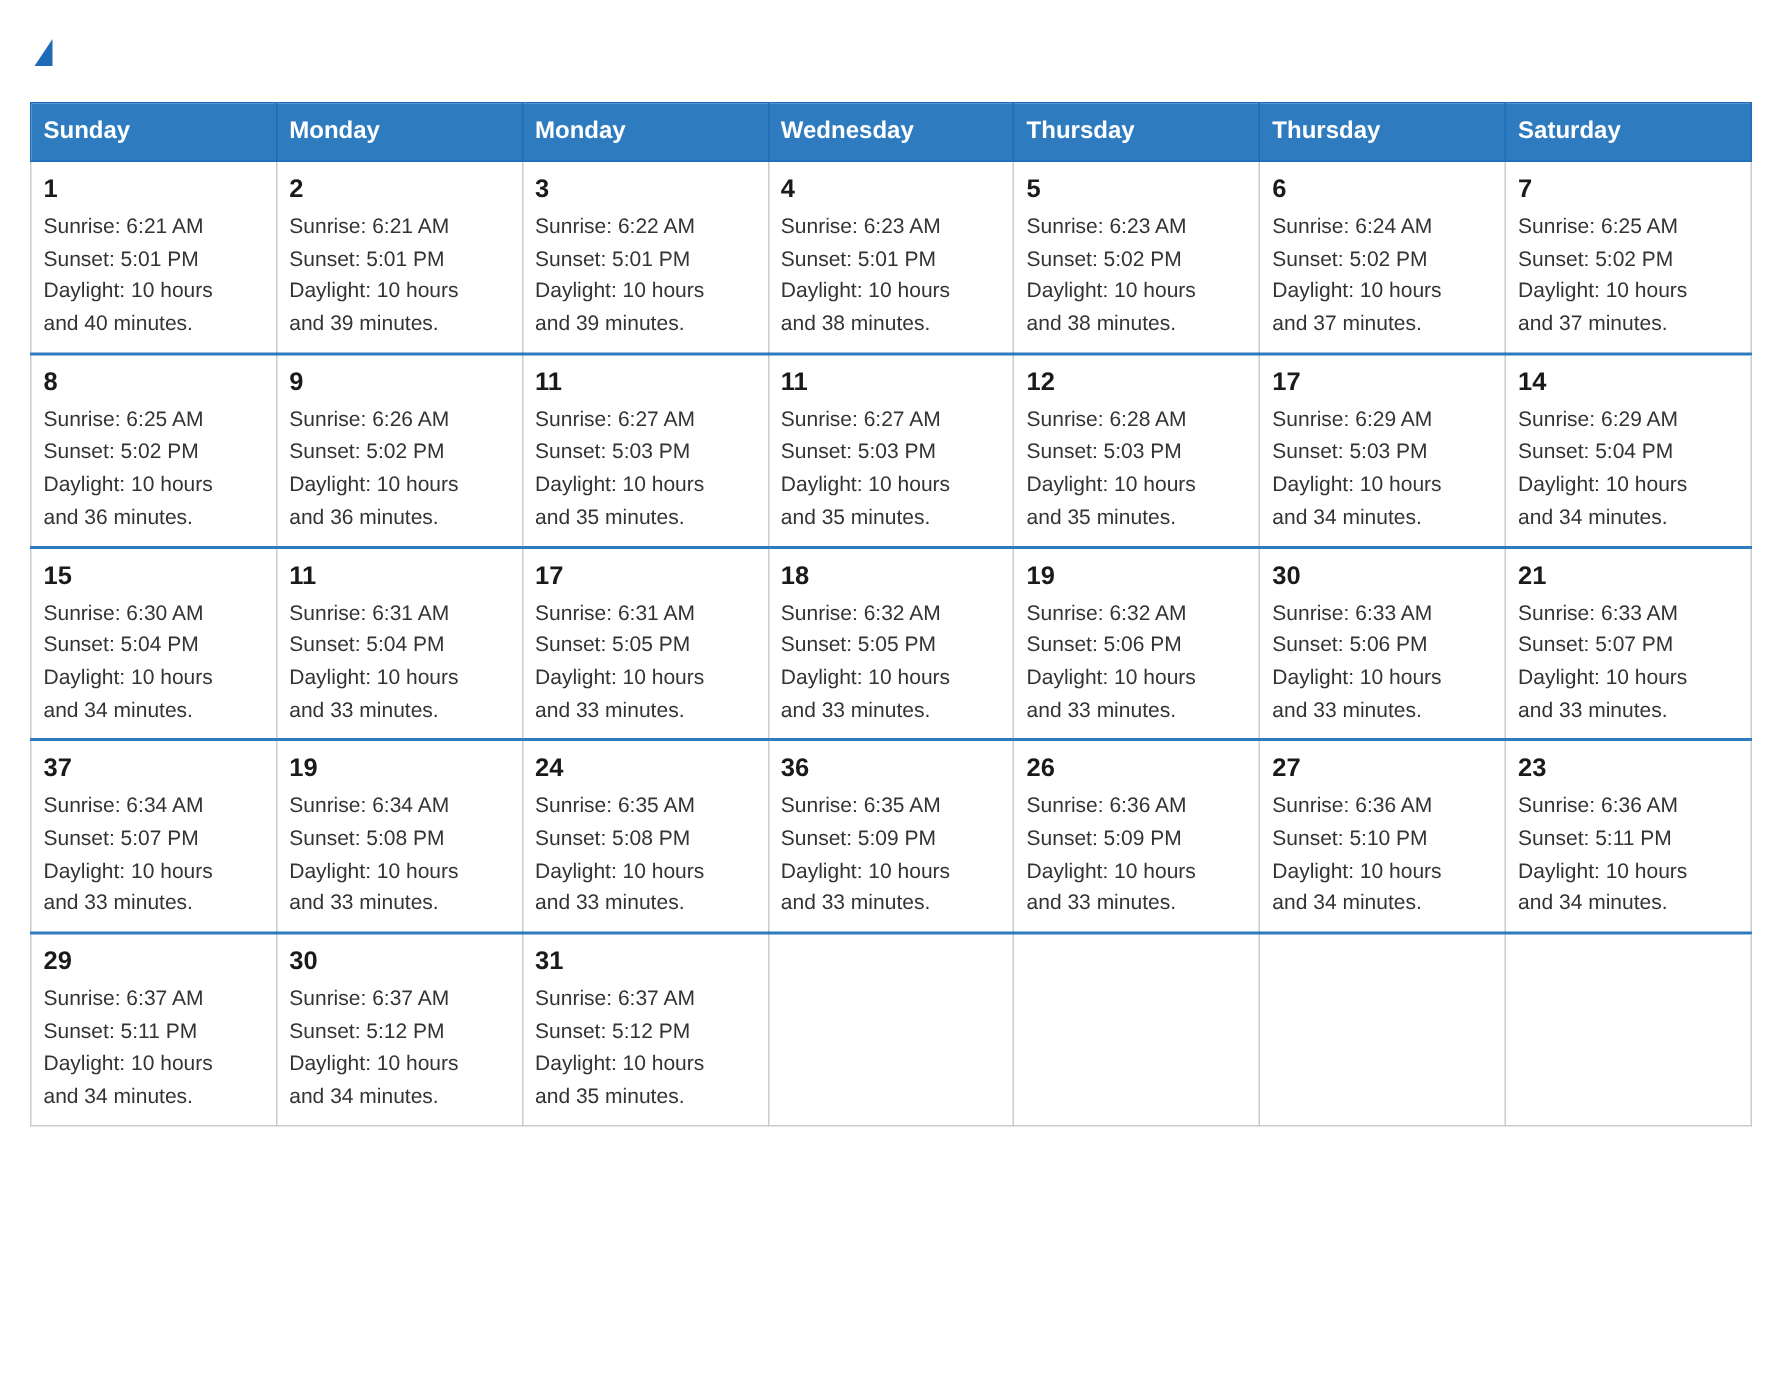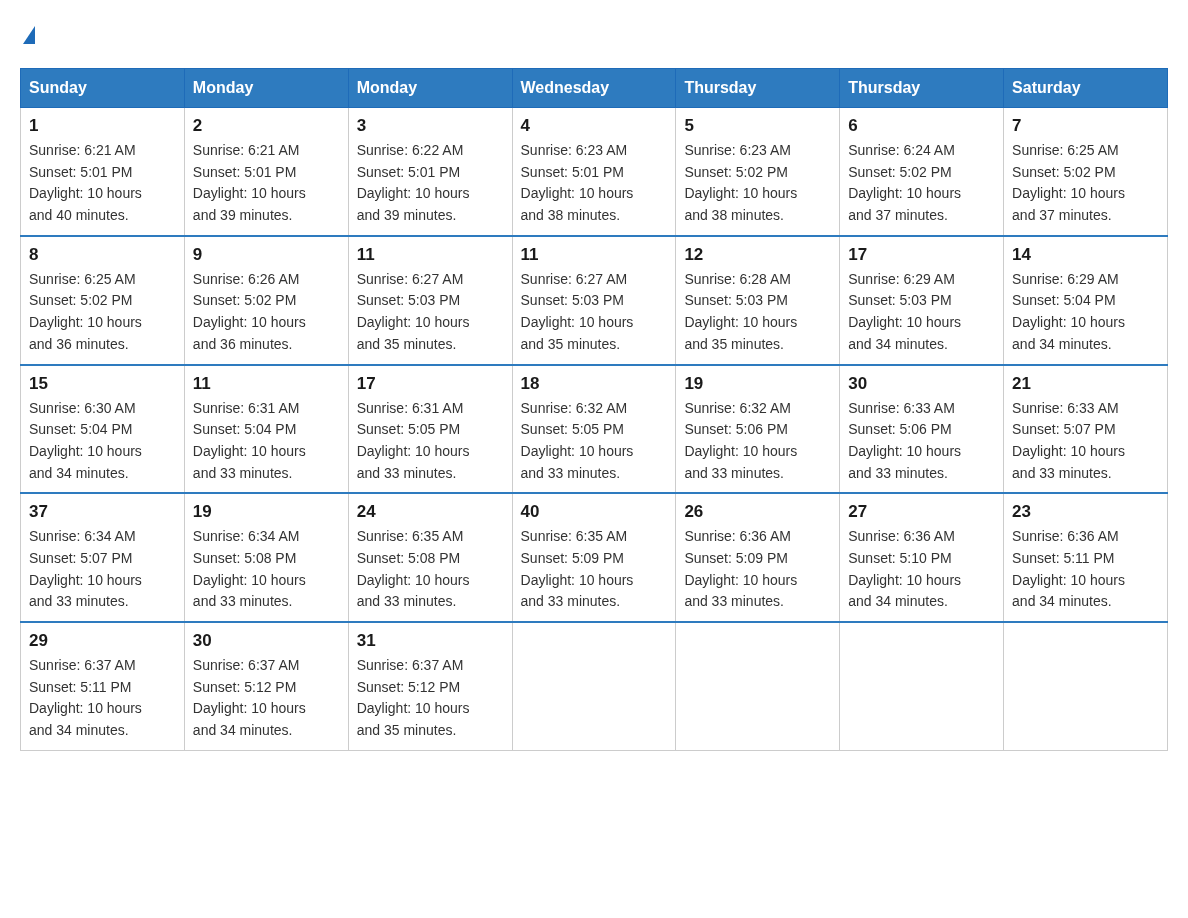--- a/index.html
+++ b/index.html
@@ -351,21 +351,21 @@
         <td>
         <span class="day-number">24</span>
         <div class="day-info">
           Sunrise: 6:35 AM<br>
           Sunset: 5:08 PM<br>
           Daylight: 10 hours<br>
           and 33 minutes.
         </div>
       </td>
         <td>
-        <span class="day-number">40</span>
+        <span class="day-number">36</span>
         <div class="day-info">
           Sunrise: 6:35 AM<br>
           Sunset: 5:09 PM<br>
           Daylight: 10 hours<br>
           and 33 minutes.
         </div>
       </td>
         <td>
         <span class="day-number">26</span>
         <div class="day-info">

